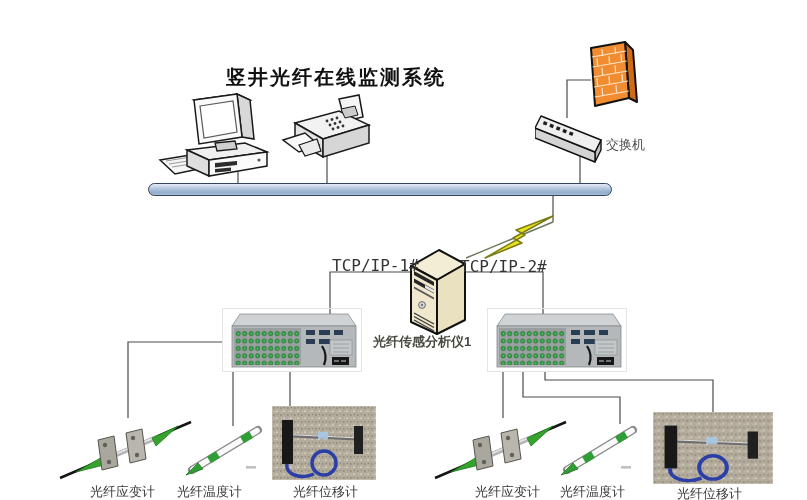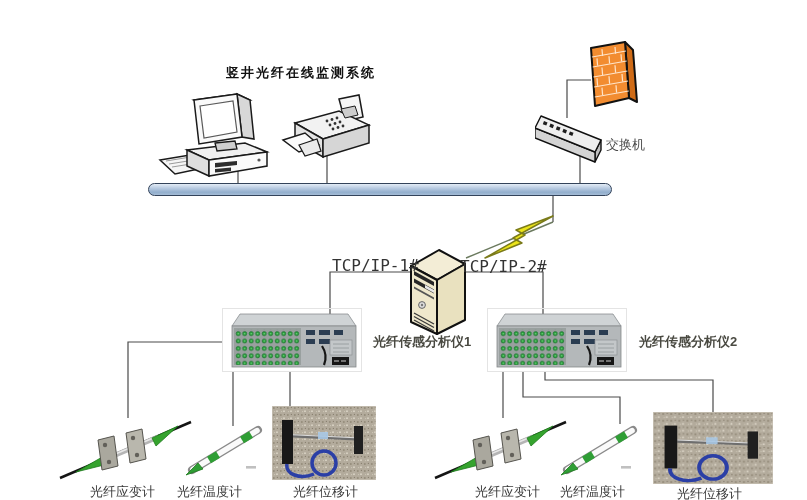--- a/index.html
+++ b/index.html
@@ -1,20 +1,20 @@
 <!DOCTYPE html>
 <html><head>
 <meta charset="utf-8">
 <style>
   html,body{margin:0;padding:0;background:#fff;}
   #canvas{position:relative;width:807px;height:500px;background:#ffffff;overflow:hidden;
           font-family:"Liberation Sans","DejaVu Sans",sans-serif;}
   .abs{position:absolute;}
   .lbl{position:absolute;color:#3a3a3a;font-size:13px;white-space:nowrap;z-index:5;}
-  .title{position:absolute;left:226px;top:64px;font-size:13px;font-weight:bold;color:#111;
+  .title{position:absolute;left:226px;top:64px;font-size:20px;font-weight:bold;color:#111;
          letter-spacing:2px;z-index:5;}
   .mono{font-family:"DejaVu Sans Mono","Liberation Mono",monospace;font-size:16px;color:#333;}
   .ana-lbl{font-weight:600;color:#4a4a42;margin-left:10px;}
   #wires{position:absolute;left:0;top:0;z-index:1;pointer-events:none;}
   .icon{z-index:2;}
   .bus{position:absolute;left:148px;top:183px;width:464px;height:13px;border-radius:7px;
        background:linear-gradient(#e3ecf6 0%,#b6c9e0 40%,#93afcd 75%,#a5bcd6 100%);
        border:1.5px solid #33435a;box-sizing:border-box;z-index:2;}
   svg{display:block;}
 </style>
@@ -190,21 +190,20 @@
       <rect x="112" y="22" width="9" height="5"></rect>
         <rect x="84" y="31" width="9" height="5"></rect>
       <rect x="97" y="31" width="11" height="5"></rect>
     </g>
     <rect x="108" y="32" width="22" height="15" fill="#c3c7c9" stroke="#8e9294" stroke-width="0.7"></rect>
     <path d="M111,36 h16 M111,40 h16 M111,44 h16" stroke="#9aa0a2" stroke-width="1"></path>
     <path d="M100,38 q6,9 2,19" stroke="#151515" stroke-width="2.2" fill="none"></path>
     <rect x="110" y="49" width="17" height="8" fill="#161616"></rect>
     <path d="M112,53 h5 M119,53 h5" stroke="#cfcfcf" stroke-width="1.2"></path>
   </svg>
-  <div class="lbl ana-lbl" style="left:629px;top:333px;">光纤传感分析仪2</div>
 
   <svg class="abs icon" style="left:58px;top:414px;" width="135" height="68" viewBox="0 0 135 68">
     <line x1="2" y1="64" x2="133" y2="8" stroke="#151515" stroke-width="2.5"></line>
     <line x1="48" y1="45" x2="100" y2="23" stroke="#b5b5b5" stroke-width="5"></line>
     <line x1="48" y1="44" x2="100" y2="22" stroke="#e8e8e8" stroke-width="1.5"></line>
     <polygon points="18,58 46,42 50,50" fill="#35a32e" stroke="#1d7a1c" stroke-width="0.8"></polygon>
     <polygon points="120,12 94,24 98,32" fill="#35a32e" stroke="#1d7a1c" stroke-width="0.8"></polygon>
     <polygon points="40,26 56,22 60,52 44,56" fill="#aaa89e" stroke="#55544e" stroke-width="1"></polygon>
     <circle cx="47" cy="31" r="2.2" fill="#62605a"></circle>
       <circle cx="51" cy="48" r="2.2" fill="#62605a"></circle>

